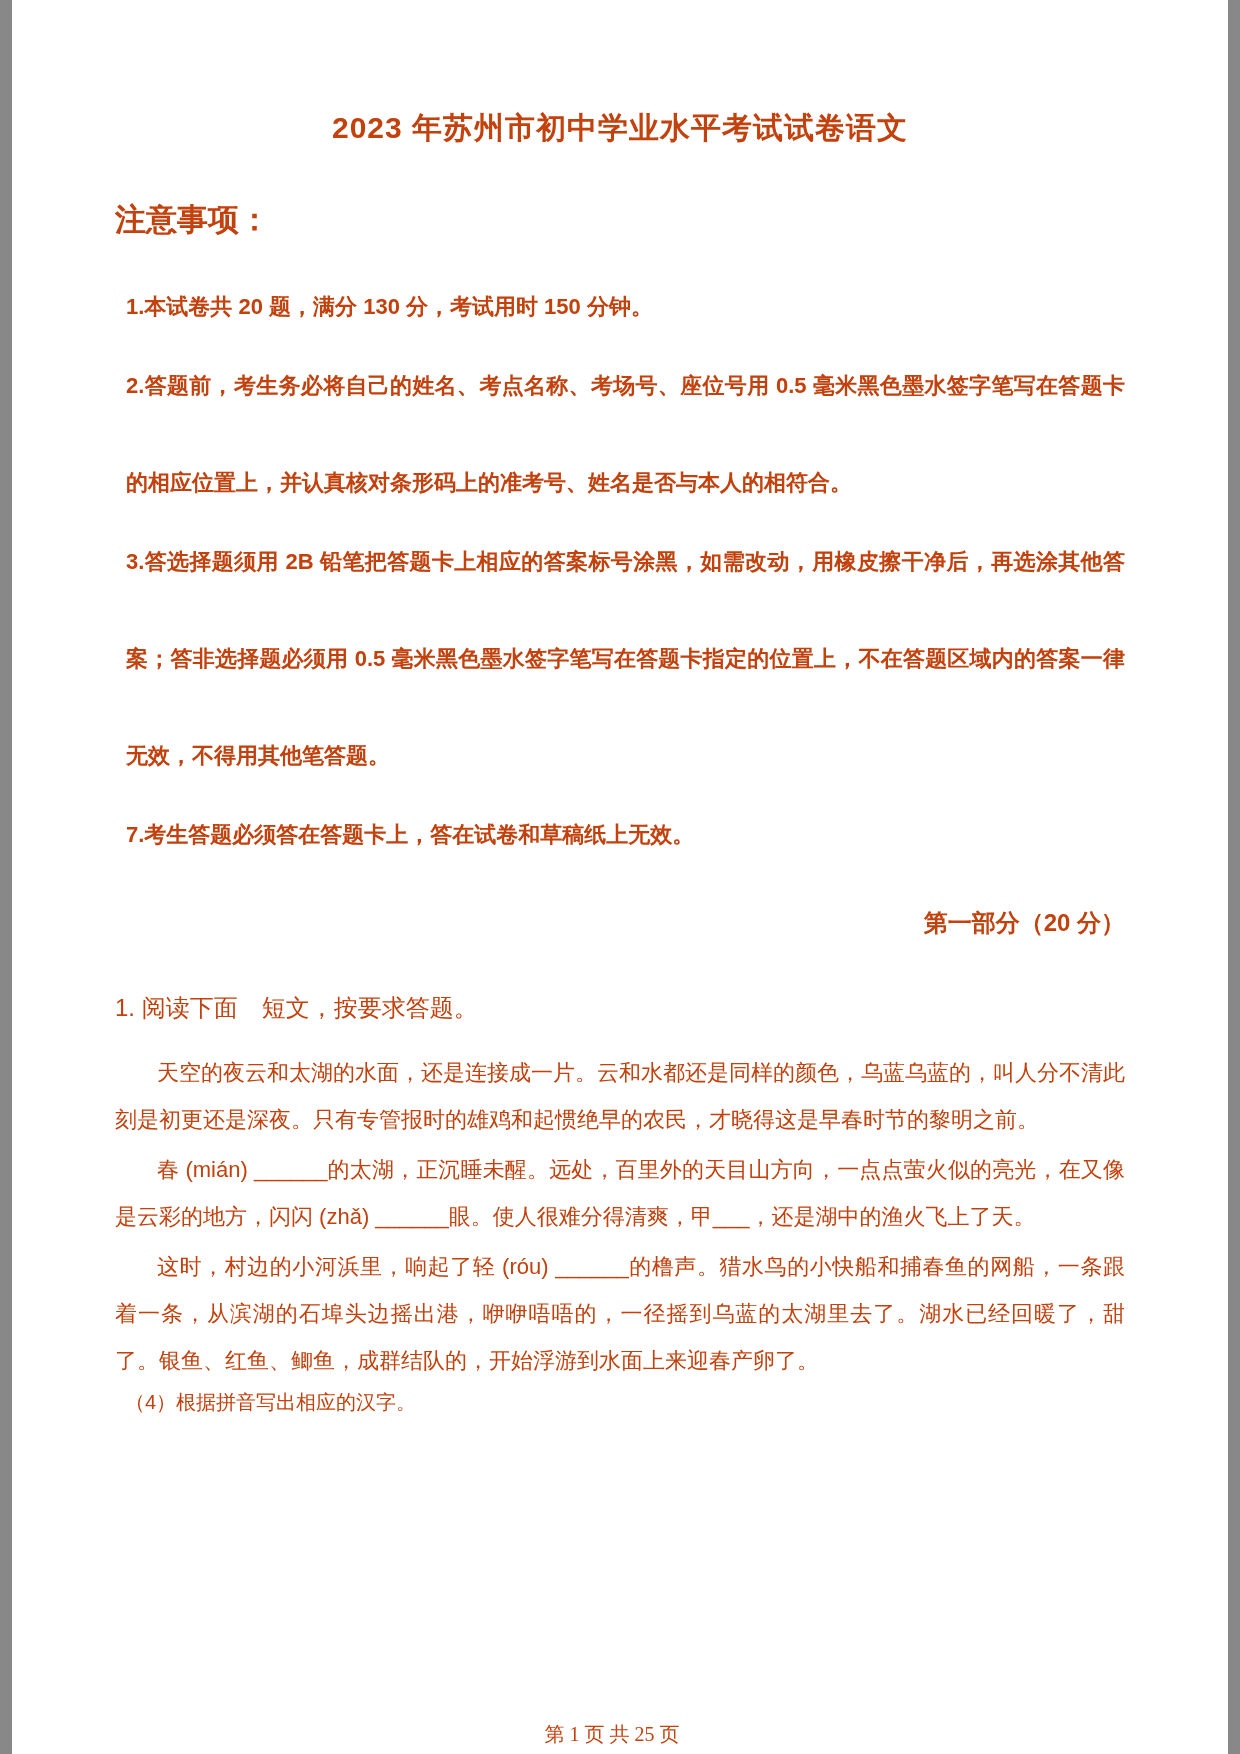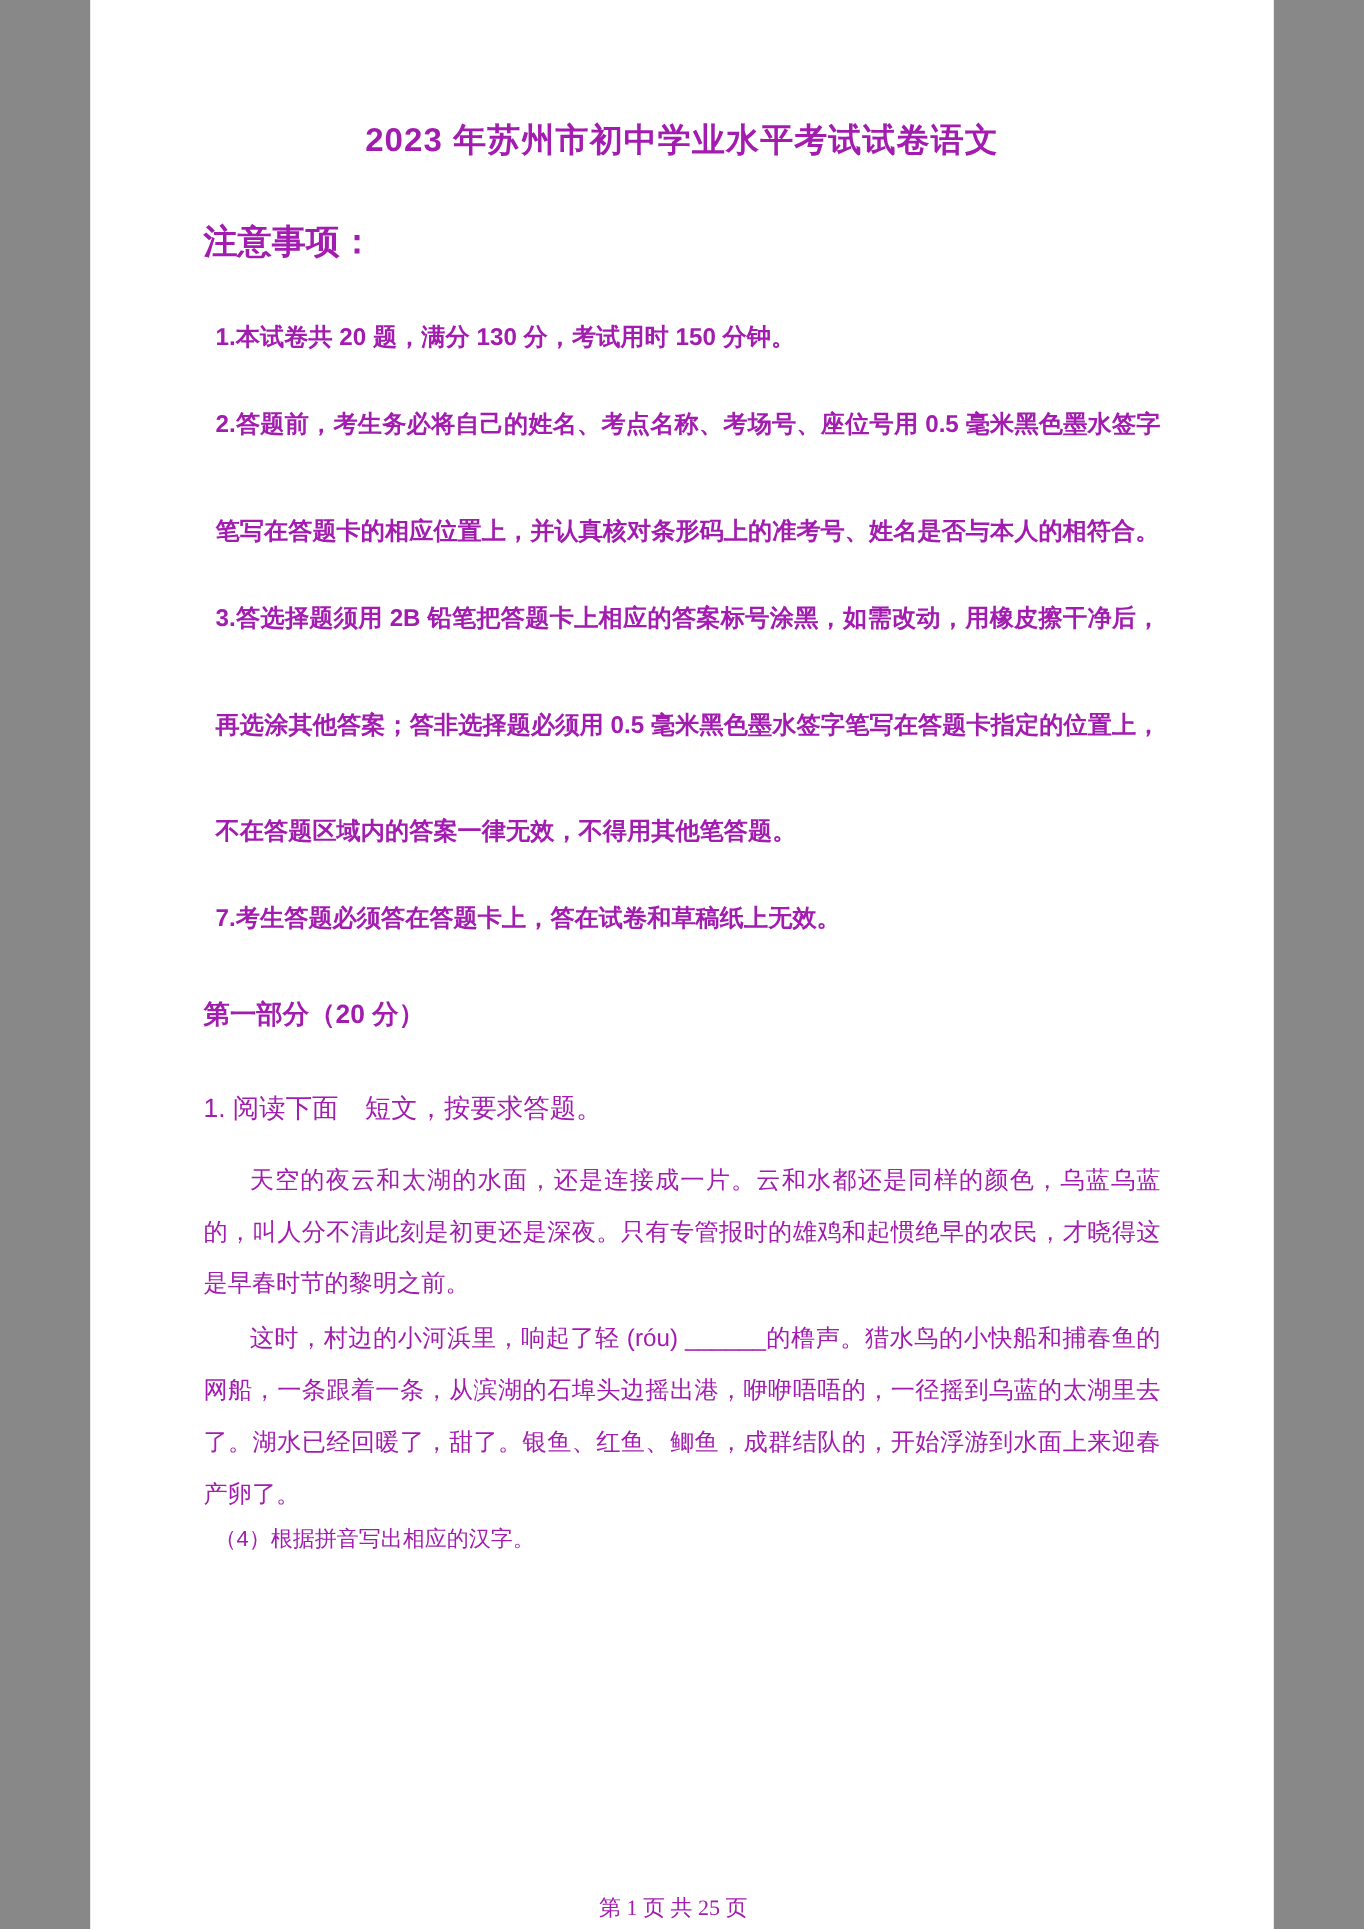--- a/index.html
+++ b/index.html
@@ -2,25 +2,25 @@
 <html><head>
 <meta charset="utf-8">
 <style>
   html, body {
     margin: 0;
     padding: 0;
     background: #888;
   }
   .page {
     position: relative;
-    width: 1076px;
+    width: 1216px;
     height: 1754px;
     margin: 0 auto;
     background: #ffffff;
-    color: #a21caf;
+    color: #c2410c;
     box-sizing: border-box;
     padding: 0 103px;
     overflow: hidden;
     font-family: "Liberation Sans", sans-serif;
   }
   .title {
     margin: 108px 0 0 0;
     font-size: 30px;
     font-weight: bold;
     line-height: 40px;
@@ -41,21 +41,21 @@
     text-align: justify;
   }
   .notice-item:first-of-type {
     margin-top: 22px;
   }
   .section-heading {
     margin-top: 22px;
     font-size: 24px;
     font-weight: bold;
     line-height: 36px;
-    text-align: left;
+    text-align: right;
   }
   .question-stem {
     margin-top: 52px;
     font-size: 24px;
     line-height: 30px;
   }
   .passage p {
     margin: 0 0 3px 0;
     font-size: 22px;
     line-height: 47px;
@@ -96,20 +96,21 @@
     <p class="notice-item">3.答选择题须用 2B 铅笔把答题卡上相应的答案标号涂黑，如需改动，用橡皮擦干净后，再选涂其他答案；答非选择题必须用 0.5 毫米黑色墨水签字笔写在答题卡指定的位置上，不在答题区域内的答案一律无效，不得用其他笔答题。</p>
     <p class="notice-item">7.考生答题必须答在答题卡上，答在试卷和草稿纸上无效。</p>
   </div>
 
   <div class="section-heading">第一部分（20 分）</div>
 
   <div class="question-stem">1. 阅读下面　短文，按要求答题。</div>
 
   <div class="passage">
     <p>天空的夜云和太湖的水面，还是连接成一片。云和水都还是同样的颜色，乌蓝乌蓝的，叫人分不清此刻是初更还是深夜。只有专管报时的雄鸡和起惯绝早的农民，才晓得这是早春时节的黎明之前。</p>
+    <p>春 (mián) ______的太湖，正沉睡未醒。远处，百里外的天目山方向，一点点萤火似的亮光，在又像是云彩的地方，闪闪 (zhǎ) ______眼。使人很难分得清爽，甲___，还是湖中的渔火飞上了天。</p>
     <p>这时，村边的小河浜里，响起了轻 (róu) ______的橹声。猎水鸟的小快船和捕春鱼的网船，一条跟着一条，从滨湖的石埠头边摇出港，咿咿唔唔的，一径摇到乌蓝的太湖里去了。湖水已经回暖了，甜了。银鱼、红鱼、鲫鱼，成群结队的，开始浮游到水面上来迎春产卵了。</p>
   </div>
 
   <p class="sub-question">（4）根据拼音写出相应的汉字。</p>
 
   <div class="footer">第 1 页 共 25 页</div>
 
 </div>
 
 </body></html>

